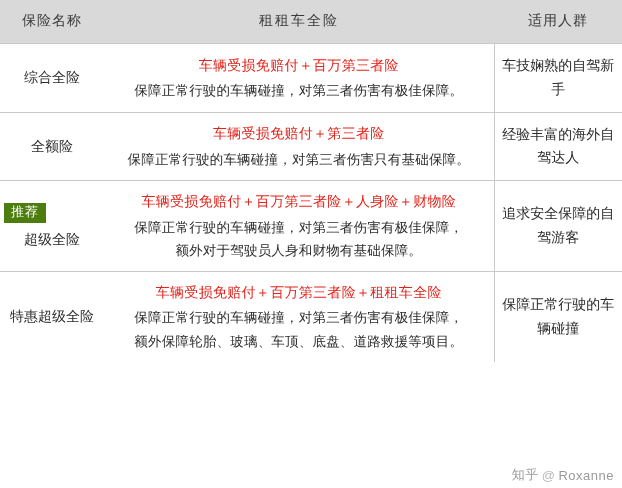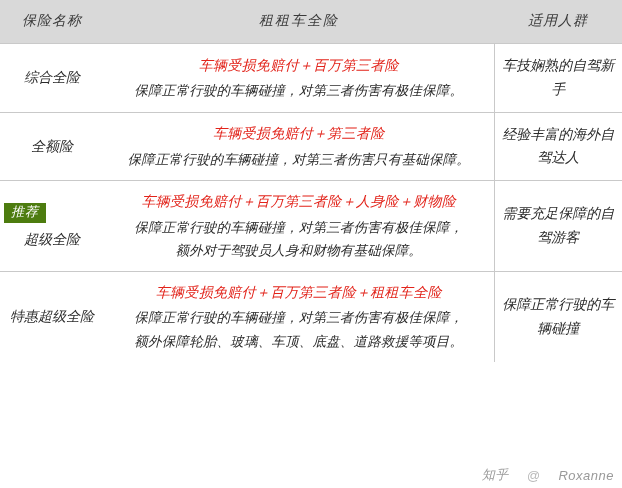--- a/index.html
+++ b/index.html
@@ -13,21 +13,20 @@
     font-family: "Liberation Sans", "DejaVu Sans", sans-serif;
     color: #222;
     overflow: hidden;
   }
   .sheet {
     position: relative;
     width: 622px;
     height: 488px;
     box-sizing: border-box;
     background: #ffffff;
-    font-style: italic;
   }
   table.cmp {
     width: 622px;
     border-collapse: collapse;
     table-layout: fixed;
   }
   table.cmp col.c1 { width: 104px; }
   table.cmp col.c2 { width: 390px; }
   table.cmp col.c3 { width: 128px; }
 
@@ -104,21 +103,21 @@
   }
   .watermark {
     position: absolute;
     right: 8px;
     bottom: 4px;
     font-size: 13px;
     color: #9a9a9a;
     letter-spacing: 0.5px;
     display: flex;
     align-items: center;
-    gap: 18px;
+    gap: 3px;
   }
   .zh-logo {
     font-size: 13px;
     color: #9a9a9a;
   }
   .zh-sep {
     color: #b9b9b9;
   }
 </style>
 </head>
@@ -167,21 +166,21 @@
           <span class="badge-wrap">
             <span class="badge">推荐</span>
           </span>
           <span class="name-text">超级全险</span>
         </td>
         <td class="content">
           <div class="headline">车辆受损免赔付＋百万第三者险＋人身险＋财物险</div>
           <div class="desc-line">保障正常行驶的车辆碰撞，对第三者伤害有极佳保障，</div>
           <div class="desc-line">额外对于驾驶员人身和财物有基础保障。</div>
         </td>
-        <td class="people">需要充足保障的自驾游客</td>
+        <td class="people">追求安全保障的自驾游客</td>
       </tr>
 
       <tr>
         <td class="name">
           <span class="name-text">特惠超级全险</span>
         </td>
         <td class="content">
           <div class="headline">车辆受损免赔付＋百万第三者险＋租租车全险</div>
           <div class="desc-line">保障正常行驶的车辆碰撞，对第三者伤害有极佳保障，</div>
           <div class="desc-line">额外保障轮胎、玻璃、车顶、底盘、道路救援等项目。</div>

